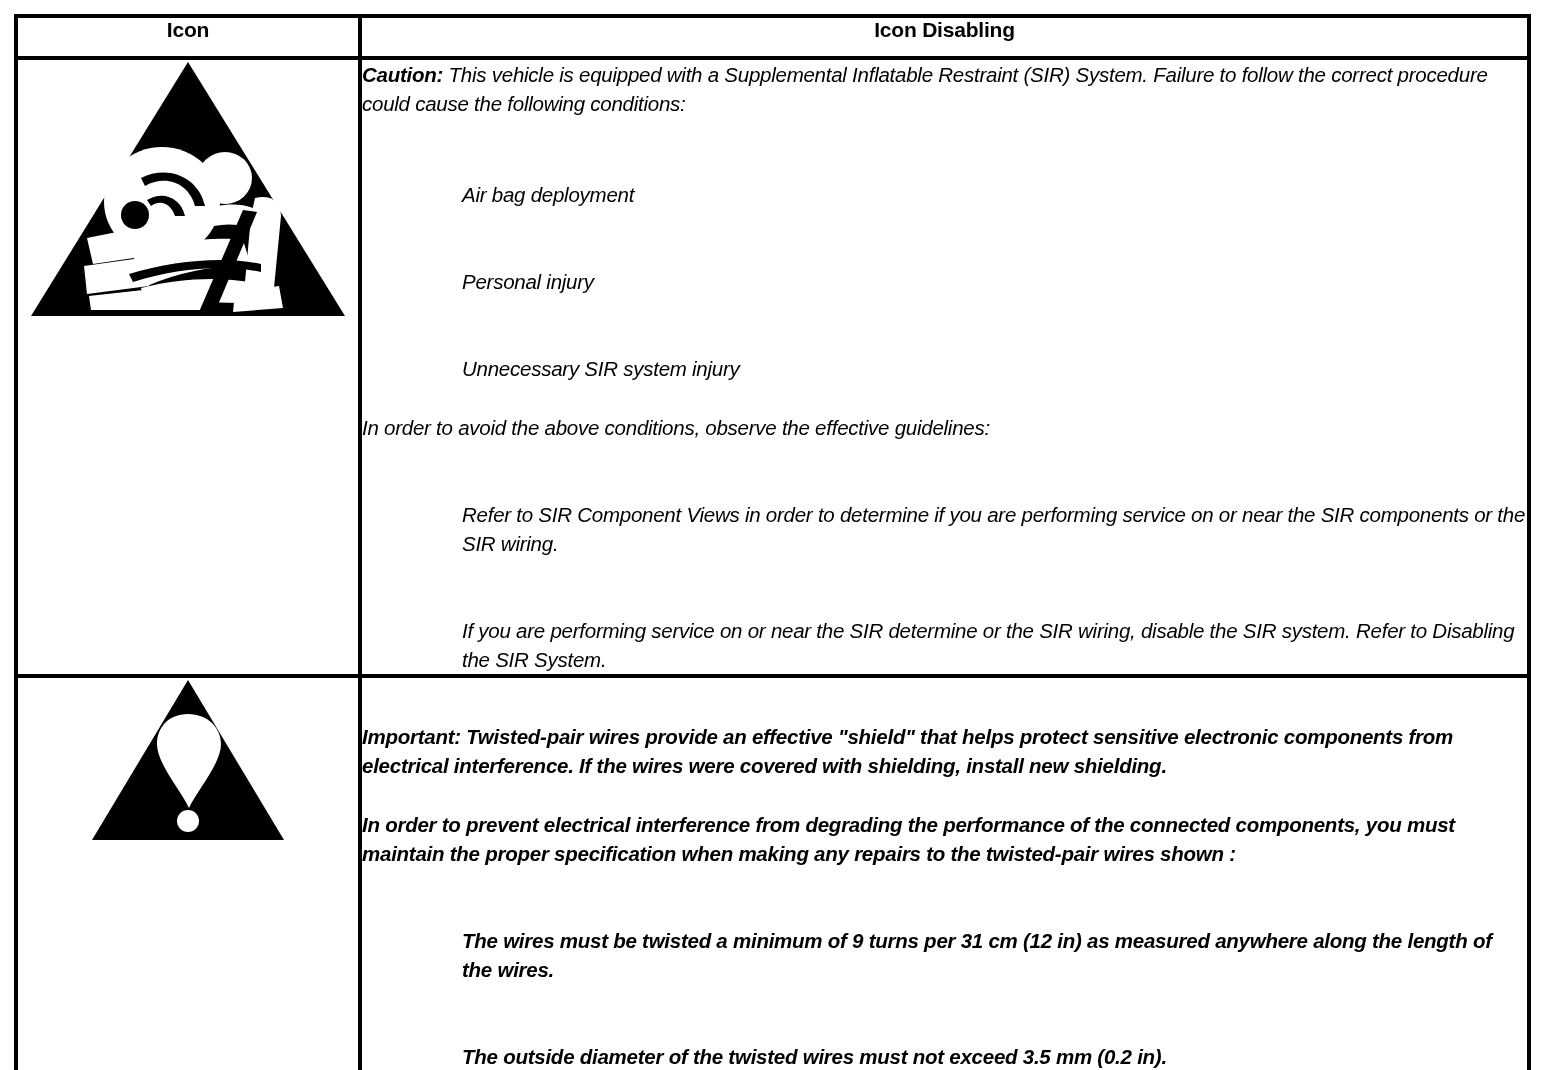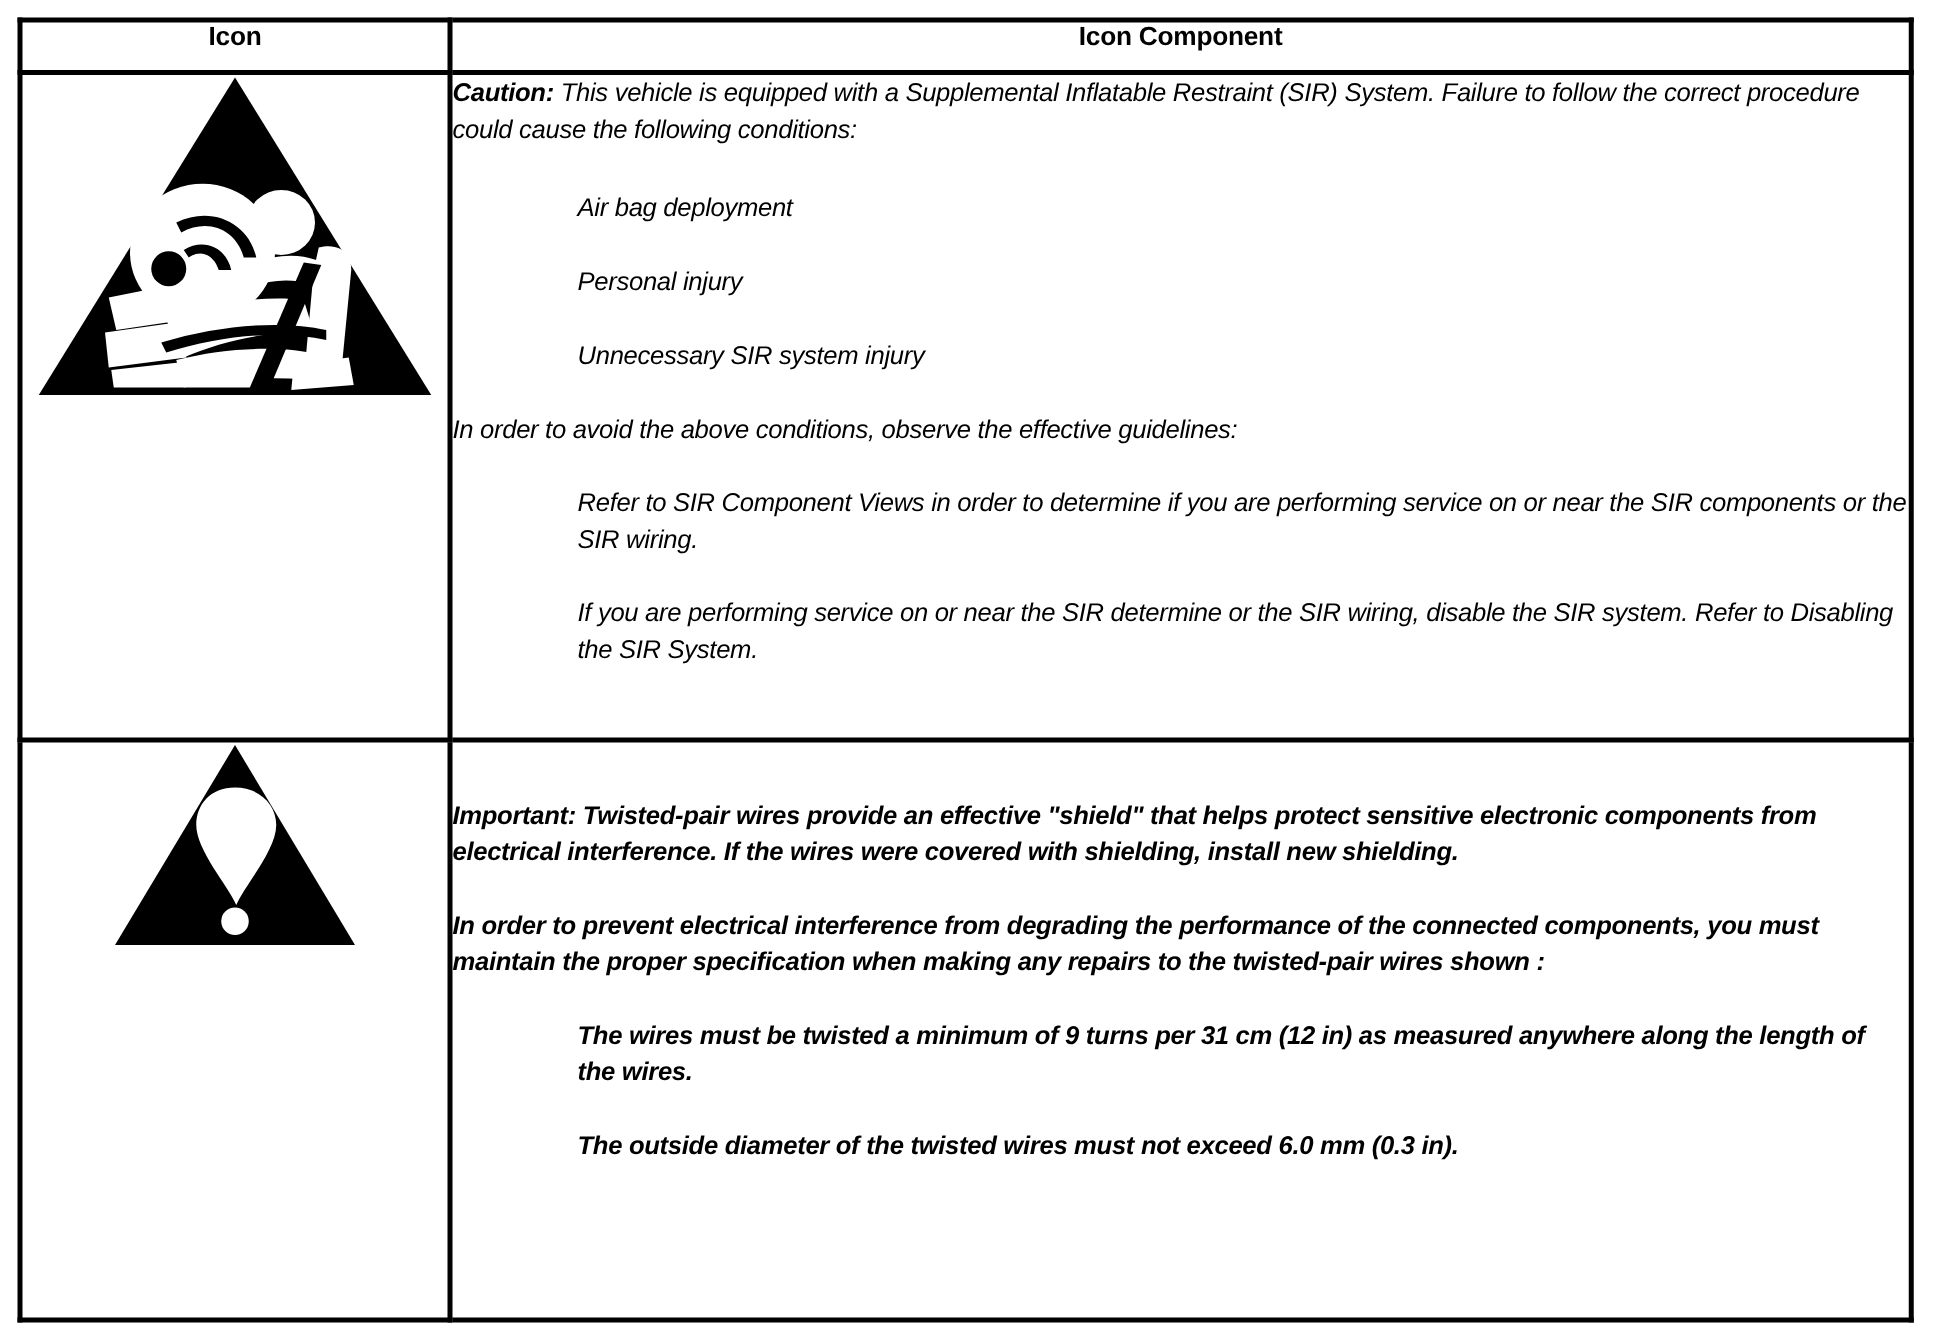--- a/index.html
+++ b/index.html
@@ -71,20 +71,21 @@
     text-align: left;
     font-style: italic;
   }
   .para.b { font-weight: bold; }
   .lead { font-weight: bold; }
   .gap-md  { height: 30px; }
   .gap-lg  { height: 34px; }
 
   .indent {
     margin-left: 100px;
+    margin-top: 28px;
   }
 
   .t-spacer-top { height: 44px; }
 
   
   .icon-wrap {
     display: inline-block;
     line-height: 0;
   }
   .sir-icon  { display: block; }
@@ -97,21 +98,21 @@
 
   <table class="icon-table">
     <colgroup>
       <col class="col-icon">
       <col class="col-def">
     </colgroup>
     <tbody>
 
       <tr>
         <td class="hdr">Icon</td>
-        <td class="hdr">Icon Component</td>
+        <td class="hdr">Icon Disabling</td>
       </tr>
 
       <tr class="row-caution">
 
         <td class="cell-icon">
           <span class="icon-wrap">
             <svg class="sir-icon" width="318" height="258" viewBox="0 0 318 258" xmlns="http://www.w3.org/2000/svg" aria-hidden="true">
 
               <polygon points="159,2 316,256 2,256" fill="#000000"></polygon>
               <g fill="#ffffff">
@@ -219,20 +220,20 @@
           <p class="para b">Important: Twisted-pair wires provide an effective "shield" that helps protect sensitive electronic components from electrical interference. If the wires were covered with shielding, install new shielding.</p>
 
           <div class="gap-md"></div>
 
           <p class="para b">In order to prevent electrical interference from degrading the performance of the connected components, you must maintain the proper specification when making any repairs to the twisted-pair wires shown :</p>
 
           <div class="gap-md"></div>
 
           <p class="para b indent">The wires must be twisted a minimum of 9 turns per 31 cm (12 in) as measured anywhere along the length of the wires.</p>
           <div class="gap-md"></div>
-          <p class="para b indent">The outside diameter of the twisted wires must not exceed 6.0 mm (0.3 in).</p>
+          <p class="para b indent">The outside diameter of the twisted wires must not exceed 3.5 mm (0.2 in).</p>
         </td>
       </tr>
 
     </tbody>
   </table>
 
 </div>
 
 </body></html>

